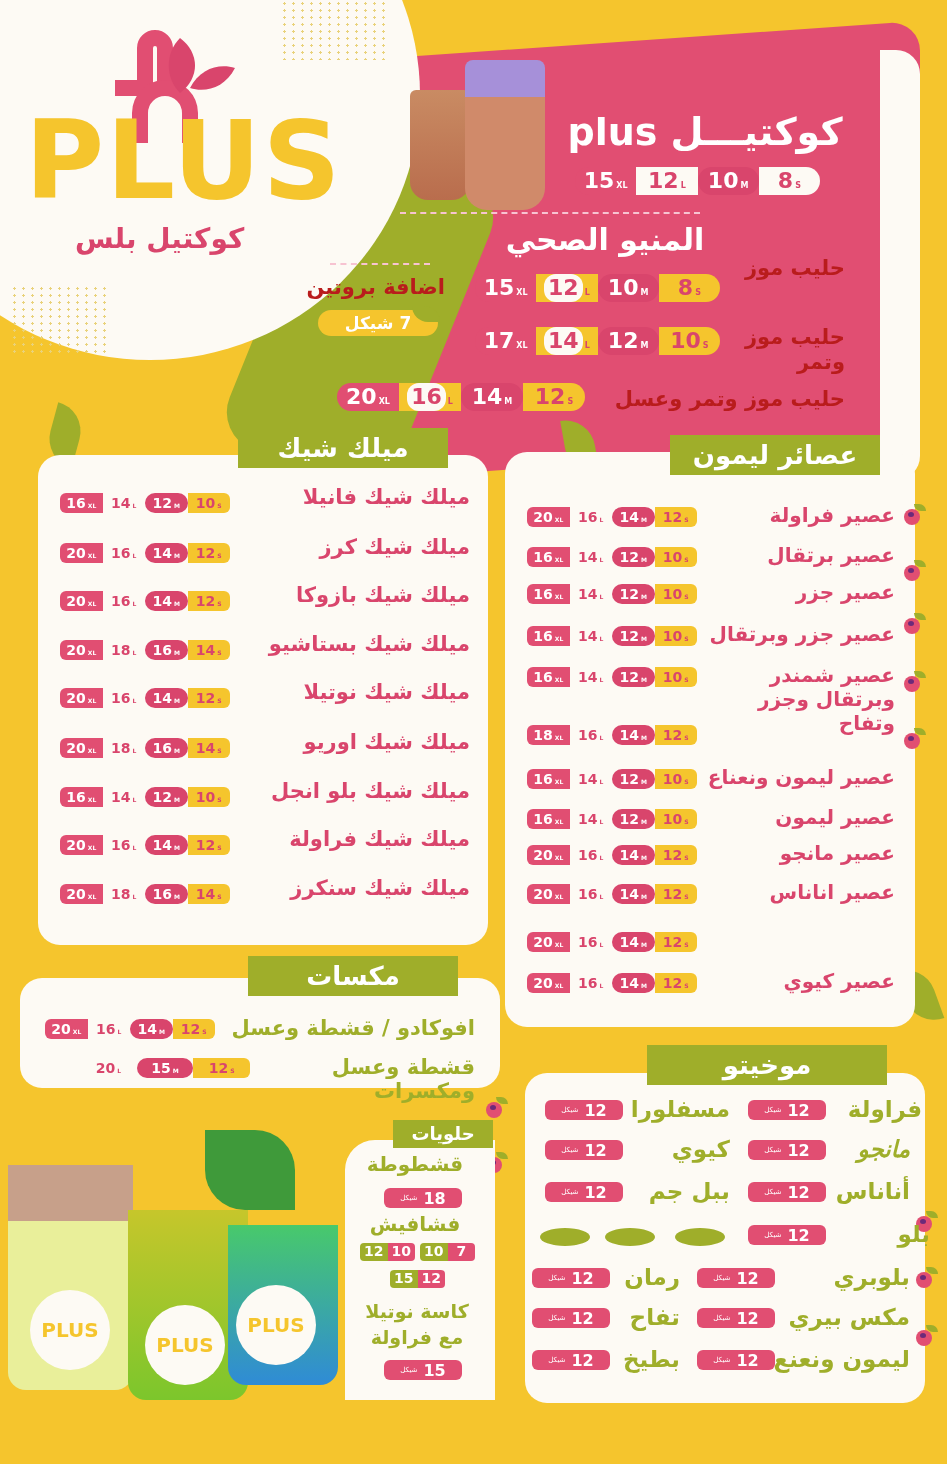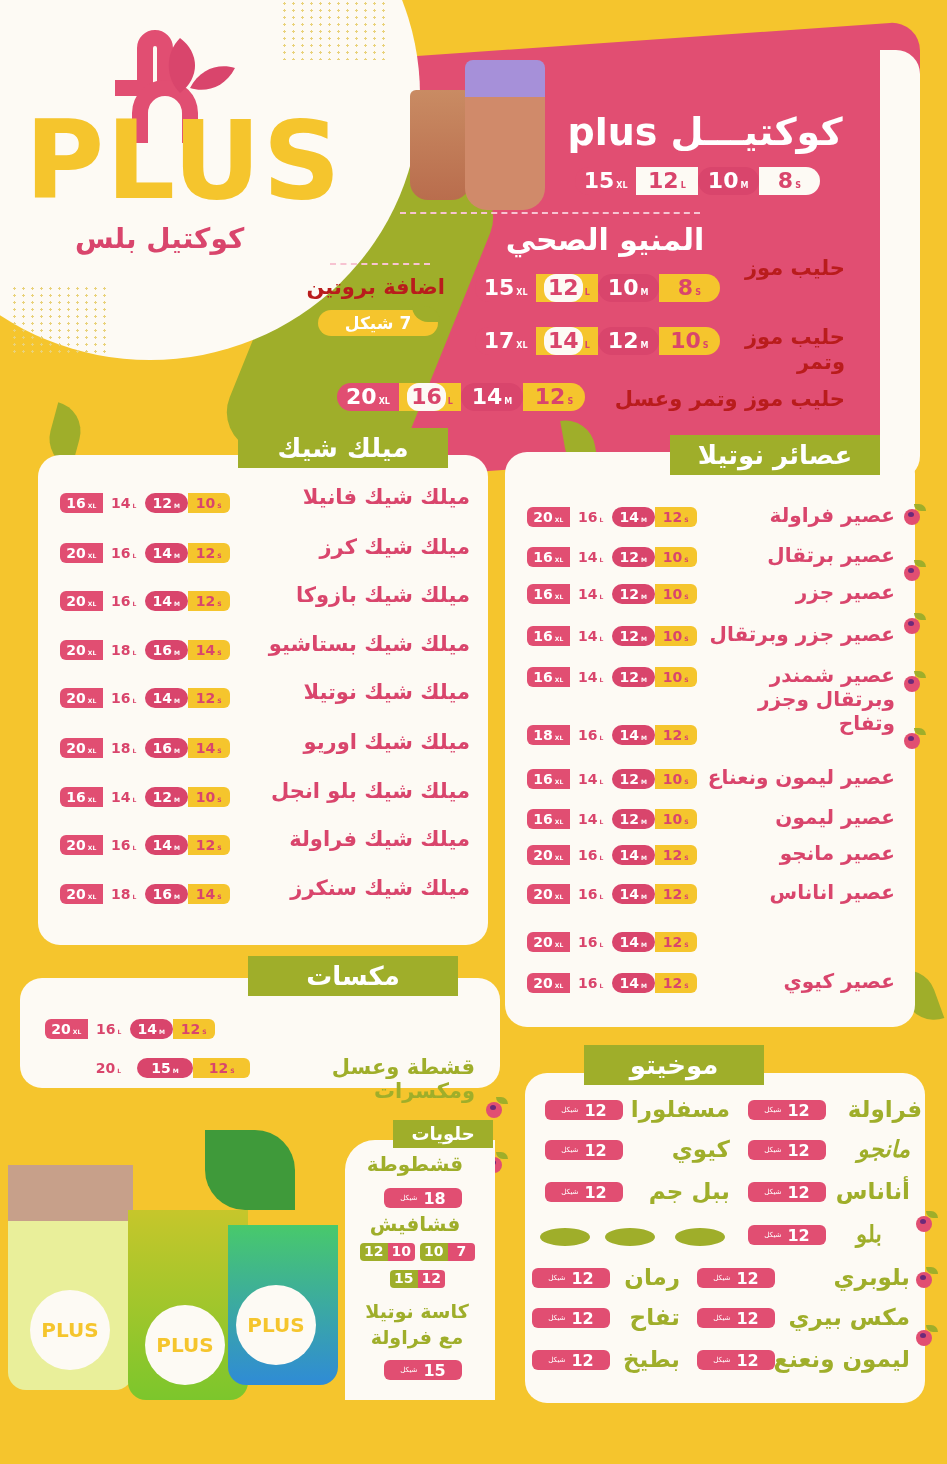--- a/index.html
+++ b/index.html
@@ -321,21 +321,21 @@
         <small>M</small>
       </div>
       <div class="seg s" style="flex:1">
         <span>14</span>
         <small>S</small>
       </div>
     </div>
   </div>
 
 <div class="abs card" style="left:505px;top:452px;width:410px;height:575px"></div>
-<div class="abs sec-tag" style="left:670px;top:435px;width:210px">عصائر نوتيلا</div>
+<div class="abs sec-tag" style="left:670px;top:435px;width:210px">عصائر ليمون</div>
 <div id="jc-rows">
     <div class="abs item-name" style="left:700px;top:503px;width:195px;font-size:20px">عصير فراولة</div>
     <div class="abs berry" style="left:900px;top:509px"></div>
     <div class="abs mini" style="left:527px;top:507px;width:170px">
       <div class="seg xl" style="flex:1">
         <span>20</span>
         <small>XL</small>
       </div>
       <div class="seg l" style="flex:1">
         <span>16</span>
@@ -559,20 +559,21 @@
       <div class="seg s" style="flex:1">
         <span>12</span>
         <small>S</small>
       </div>
     </div>
   </div>
 
 <div class="abs card" style="left:20px;top:978px;width:480px;height:110px"></div>
 <div class="abs sec-tag" style="left:248px;top:956px;width:210px">مكسات</div>
 <div id="mx-rows">
+    <div class="abs item-name" style="left:225px;top:1016px;width:250px;color:#9fae2a">افوكادو / قشطة وعسل</div>
     <div class="abs berry" style="left:482px;top:1022px"></div>
     <div class="abs mini" style="left:45px;top:1019px;width:170px">
       <div class="seg xl" style="flex:1">
         <span>20</span>
         <small>XL</small>
       </div>
       <div class="seg l" style="flex:1">
         <span>16</span>
         <small>L</small>
       </div>
@@ -597,41 +598,41 @@
         <small>M</small>
       </div>
       <div class="seg s" style="flex:1">
         <span>12</span>
         <small>S</small>
       </div>
     </div>
   </div>
 
 <div class="abs card" style="left:525px;top:1073px;width:400px;height:330px"></div>
-<div class="abs sec-tag" style="left:584px;top:1045px;width:180px">موخيتو</div>
+<div class="abs sec-tag" style="left:647px;top:1045px;width:240px">موخيتو</div>
 <div id="mj-rows">
     <div class="abs mj-name" style="left:830px;top:1096px;width:80px;margin-left:12px;">فراولة</div>
     <div class="abs berry" style="left:912px;top:1104px"></div>
     <div class="abs pill12" style="left:748px;top:1100px">
       <small>شيكل</small>
       <span>12</span>
     </div>
     <div class="abs mj-name" style="left:830px;top:1136px;width:80px;font-style:italic;">مانجو</div>
     <div class="abs berry" style="left:912px;top:1144px"></div>
     <div class="abs pill12" style="left:748px;top:1140px">
       <small>شيكل</small>
       <span>12</span>
     </div>
     <div class="abs mj-name" style="left:830px;top:1178px;width:80px;">أناناس</div>
     <div class="abs berry" style="left:912px;top:1186px"></div>
     <div class="abs pill12" style="left:748px;top:1182px">
       <small>شيكل</small>
       <span>12</span>
     </div>
-    <div class="abs mj-name" style="left:802px;top:1221px;width:80px;font-family:Liberation Serif, serif;">بلو</div>
+    <div class="abs mj-name" style="left:850px;top:1221px;width:80px;">بلو</div>
     <div class="abs pill12" style="left:748px;top:1225px">
       <small>شيكل</small>
       <span>12</span>
     </div>
     <div class="abs mj-name" style="left:830px;top:1264px;width:80px;left:760px;width:150px">بلوبري</div>
     <div class="abs pill12" style="left:697px;top:1268px">
       <small>شيكل</small>
       <span>12</span>
     </div>
     <div class="abs mj-name" style="left:830px;top:1304px;width:80px;left:760px;width:150px">مكس بيري</div>

